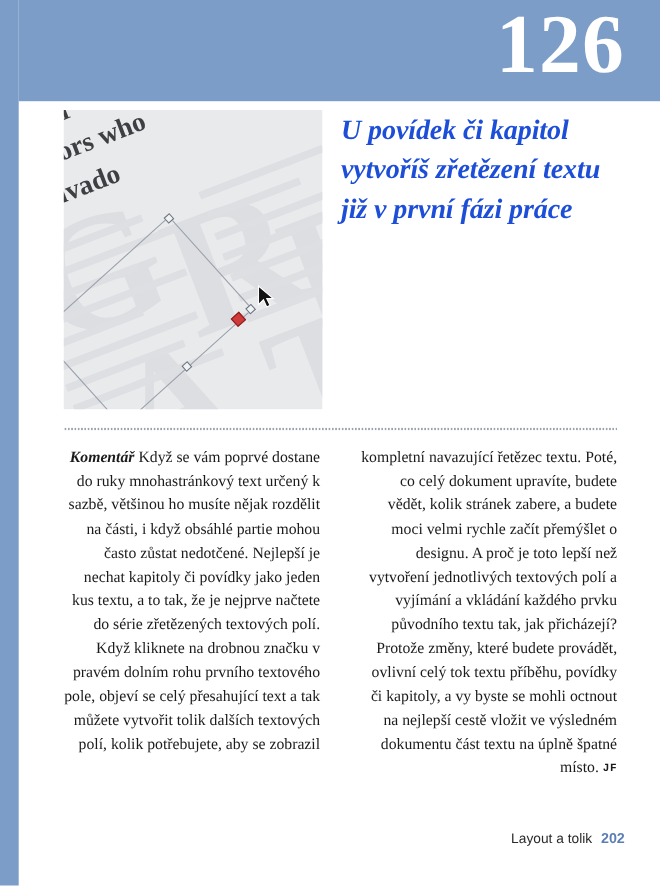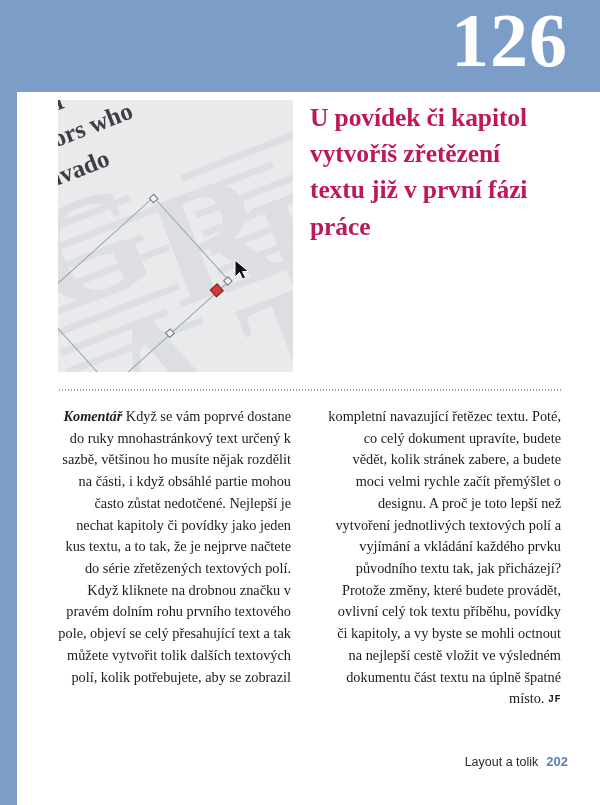--- a/index.html
+++ b/index.html
@@ -61,22 +61,23 @@
   
   .headline {
     position: absolute;
     left: 252px;
     top: 8px;
     width: 250px;
     font-family: "Liberation Serif", serif;
     font-weight: bold;
     font-size: 25.5px;
     line-height: 1.42;
-    color: #be185d;
+    color: #1d4ed8;
     letter-spacing: -0.1px;
+    font-style: italic;
   }
   
   .illus {
     position: absolute;
     left: 0px;
     top: 8px;
     width: 235px;
     height: 272px;
     background: #e9eaec;
     overflow: hidden;

